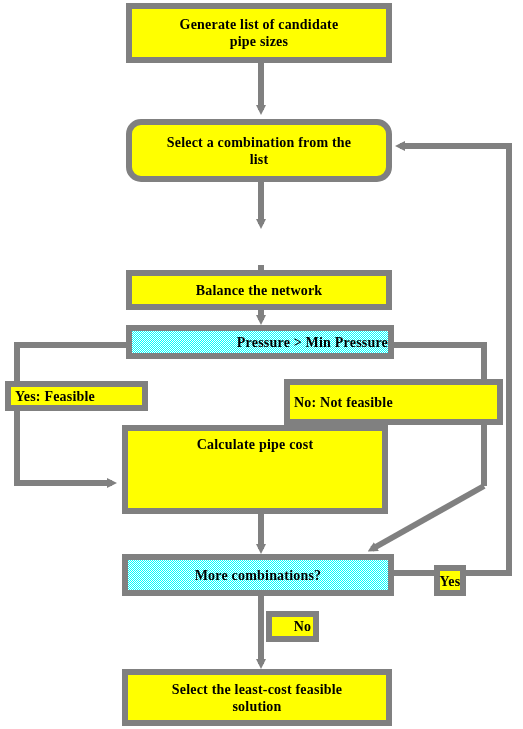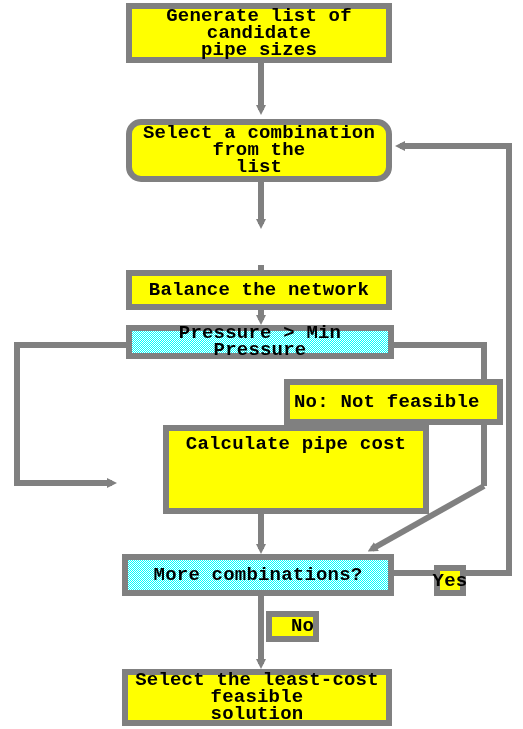--- a/index.html
+++ b/index.html
@@ -20,31 +20,31 @@
     left: 0; top: 0;
     width: 523px;
     height: 729px;
   }
   .node {
     position: absolute;
     box-sizing: border-box;
     border: 6px solid #808080;
     background: #ffff00;
     color: #000000;
-    font-family: Liberation Mono, monospace;
+    font-family: Liberation Serif, serif;
     font-weight: bold;
-    font-size: 19px;
+    font-size: 14px;
     line-height: 17px;
     letter-spacing: 0.2px;
     display: flex;
     justify-content: center;
     z-index: 5;
   }
   .node.center { align-items: center; }
-  .node.top { align-items: flex-start; padding-top: 5px; margin-left: 41px; }
+  .node.top { align-items: flex-start; padding-top: 5px; }
   .node.left-text { justify-content: flex-start; padding-left: 4px; align-items: center; }
   .node .txt {
     display: block;
     text-align: center;
     white-space: pre-line;
   }
   .node.left-text .txt { text-align: left; }
   
   .node.decision {
     background-color: #00ffff;
@@ -99,24 +99,27 @@
 
   <div class="node center" style="left:126px; top:119px; width:266px; height:63px;border-radius:15px;">
     <span class="txt">Select a combination from the
 list</span>
   </div>
 
   <div class="node center" style="left:126px; top:231px; width:266px; height:40px;margin-top:39px;">
     <span class="txt">Balance the network</span>
   </div>
 
-  <div class="node center decision" style="left:126px; top:325px; width:268px; height:34px;">
+  <div class="node center decision" style="left:126px; top:325px; width:268px; height:34px;justify-content:flex-end;">
     <span class="txt">Pressure &gt; Min Pressure</span>
   </div>
 
+  <div class="node left-text" style="left:5px; top:381px; width:143px; height:30px;">
+    <span class="txt">Yes: Feasible</span>
+  </div>
 
   <div class="node left-text" style="left:284px; top:379px; width:219px; height:46px;">
     <span class="txt">No: Not feasible</span>
   </div>
 
   <div class="node top" style="left:122px; top:425px; width:266px; height:89px;">
     <span class="txt">Calculate pipe cost</span>
   </div>
 
   <div class="node center decision" style="left:122px; top:554px; width:272px; height:42px;">

